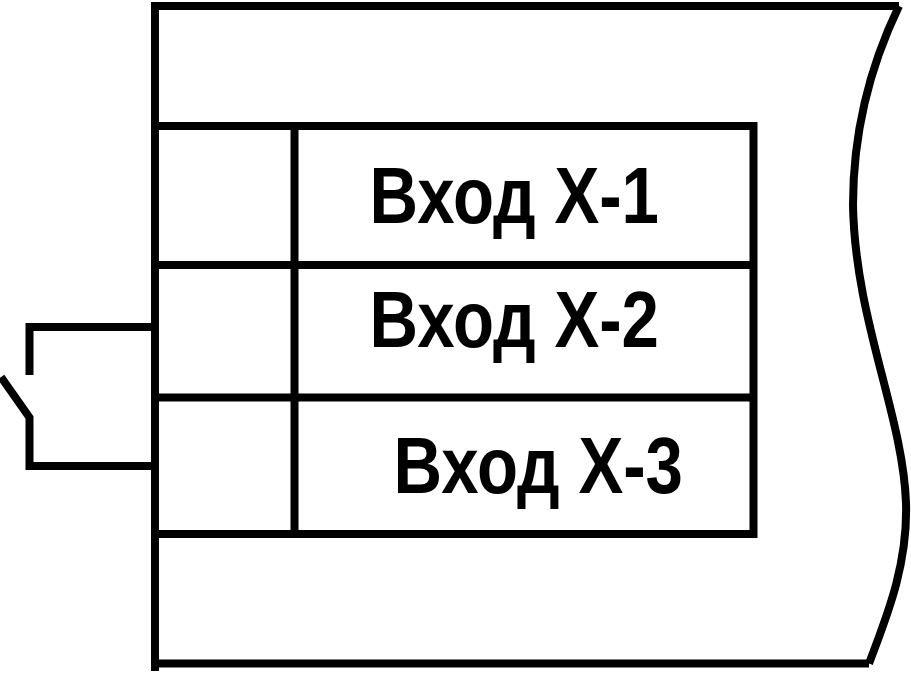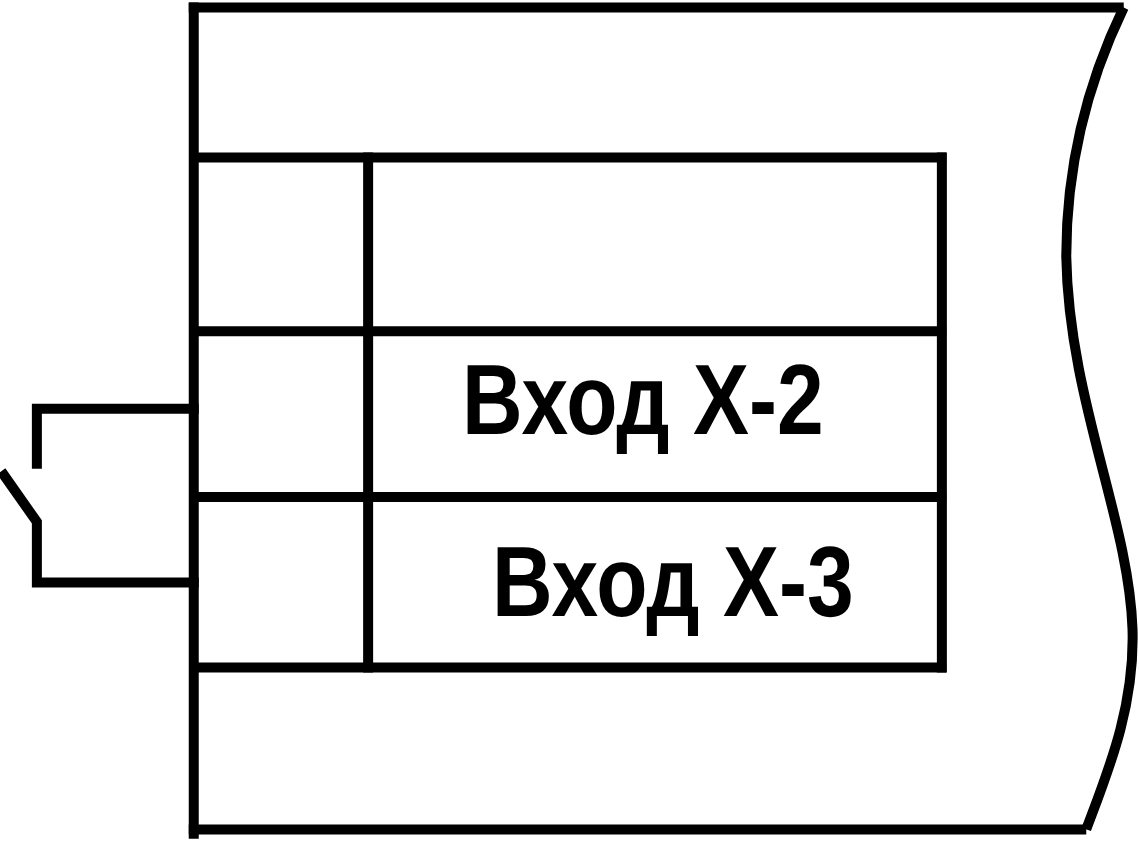--- a/index.html
+++ b/index.html
@@ -46,20 +46,23 @@
       <path d="M 294.5 122 V 538"></path>
       <path d="M 753.5 122 V 538"></path>
     </g>
 
     <g>
       <path d="M 159 327 H 29.5 V 375"></path>
       <path d="M 1 377 L 29.5 417.5 V 466 H 159"></path>
     </g>
   </svg>
 
+  <div class="label-cell r1">
+    <span class="label-text">Вход Х-1</span>
+  </div>
   <div class="label-cell r2">
     <span class="label-text">Вход Х-2</span>
   </div>
   <div class="label-cell r3">
     <span class="label-text">Вход Х-3</span>
   </div>
 
 </div>
 
 </body></html>

